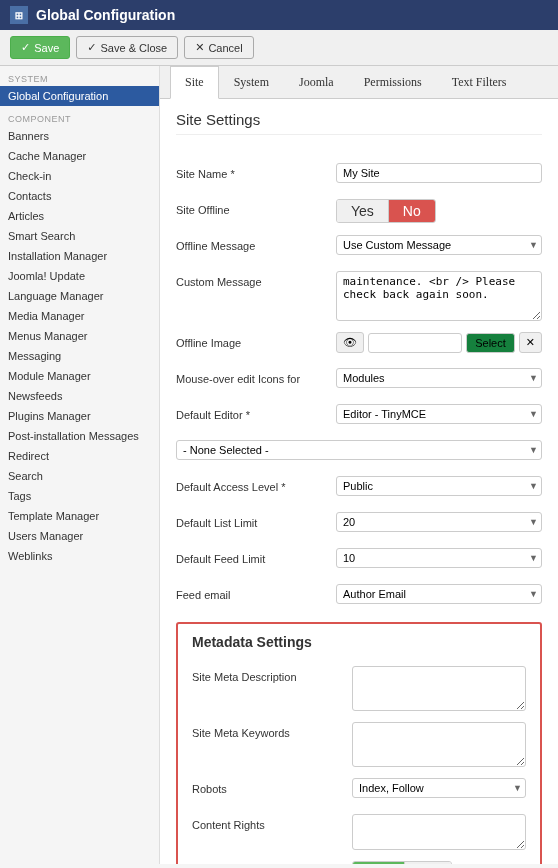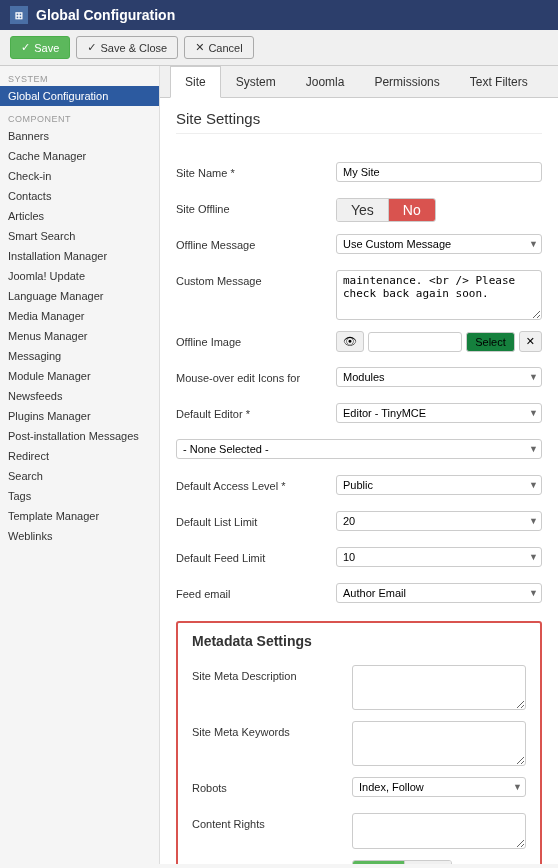--- a/index.html
+++ b/index.html
@@ -87,20 +87,21 @@
       border-bottom: 1px solid #ccc;
       padding: 0 10px;
     }
     .tab {
       padding: 8px 14px;
       cursor: pointer;
       font-size: 12px;
       color: #333;
       border: 1px solid transparent;
       margin-bottom: -1px;
+      font-family: Liberation Serif, serif;
     }
     .tab.active {
       background: white;
       border: 1px solid #ccc;
       border-bottom-color: white;
     }
 
     
     .content-area {
       padding: 12px 16px;
@@ -287,20 +288,21 @@
       <div class="sidebar-item">Menus Manager</div>
       <div class="sidebar-item">Messaging</div>
       <div class="sidebar-item">Module Manager</div>
       <div class="sidebar-item">Newsfeeds</div>
       <div class="sidebar-item">Plugins Manager</div>
       <div class="sidebar-item">Post-installation Messages</div>
       <div class="sidebar-item">Redirect</div>
       <div class="sidebar-item">Search</div>
       <div class="sidebar-item">Tags</div>
       <div class="sidebar-item">Template Manager</div>
+      <div class="sidebar-item">Users Manager</div>
       <div class="sidebar-item">Weblinks</div>
     </div>
 
   <div class="main-content">
 
     <div class="tabs">
       <div class="tab active">Site</div>
       <div class="tab">System</div>
       <div class="tab">Joomla</div>
       <div class="tab">Permissions</div>

